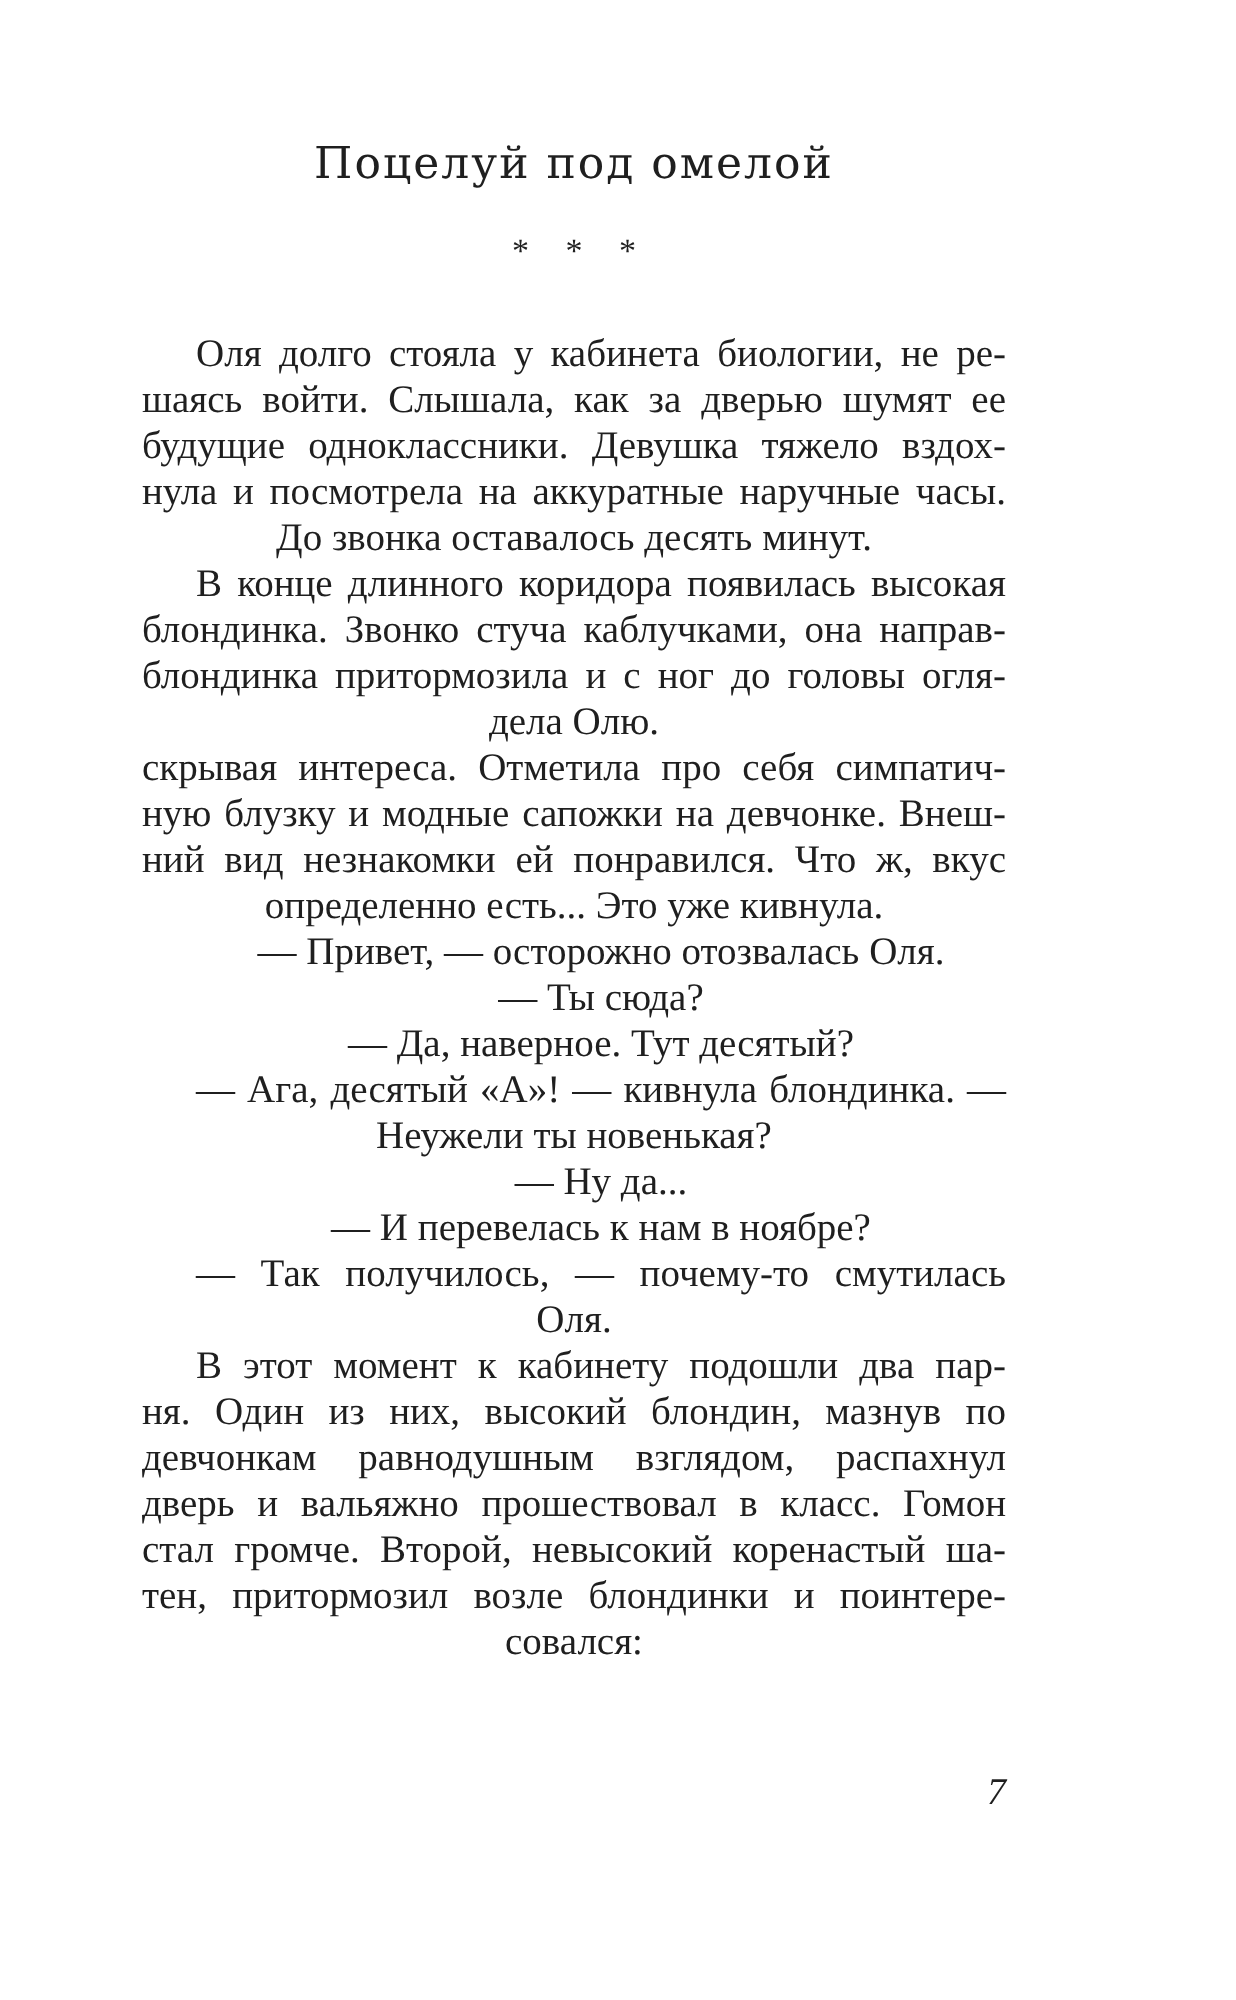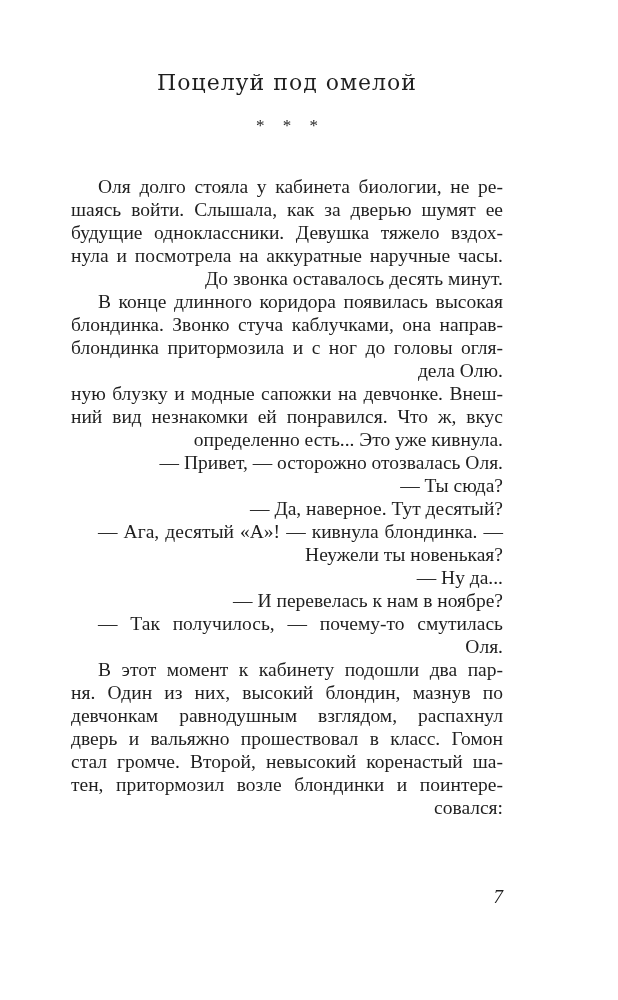--- a/index.html
+++ b/index.html
@@ -32,31 +32,31 @@
     top: 116px;
     left: 71px;
     width: 432px;
     text-align: center;
     font-size: 17px;
     word-spacing: 14px;
     color: var(--fg, #1f1f1f);
   }
   .body-text {
     position: absolute;
-    top: 175px;
+    top: 166px;
     left: 71px;
     width: 432px;
     font-size: 19.5px;
     line-height: 23px;
     color: var(--fg, #1f1f1f);
   }
   .line {
     height: 23px;
     white-space: nowrap;
-    text-align: right;
+    text-align: center;
   }
   .line.j {
     white-space: normal;
     text-align: justify;
     text-align-last: justify;
   }
   .line.ind {
     padding-left: 27px;
   }
   .page-number {
@@ -79,20 +79,21 @@
   <div class="body-text" id="body-text">
       <div class="line j ind">Оля долго стояла у кабинета биологии, не ре-</div>
       <div class="line j">шаясь войти. Слышала, как за дверью шумят ее</div>
       <div class="line j">будущие одноклассники. Девушка тяжело вздох-</div>
       <div class="line j">нула и посмотрела на аккуратные наручные часы.</div>
       <div class="line">До звонка оставалось десять минут.</div>
       <div class="line j ind">В конце длинного коридора появилась высокая</div>
       <div class="line j">блондинка. Звонко стуча каблучками, она направ-</div>
       <div class="line j">блондинка притормозила и с ног до головы огля-</div>
       <div class="line">дела Олю.</div>
+      <div class="line j">скрывая интереса. Отметила про себя симпатич-</div>
       <div class="line j">ную блузку и модные сапожки на девчонке. Внеш-</div>
       <div class="line j">ний вид незнакомки ей понравился. Что ж, вкус</div>
       <div class="line">определенно есть... Это уже кивнула.</div>
       <div class="line ind">— Привет, — осторожно отозвалась Оля.</div>
       <div class="line ind">— Ты сюда?</div>
       <div class="line ind">— Да, наверное. Тут десятый?</div>
       <div class="line j ind">— Ага, десятый «А»! — кивнула блондинка. —</div>
       <div class="line">Неужели ты новенькая?</div>
       <div class="line ind">— Ну да...</div>
       <div class="line ind">— И перевелась к нам в ноябре?</div>

